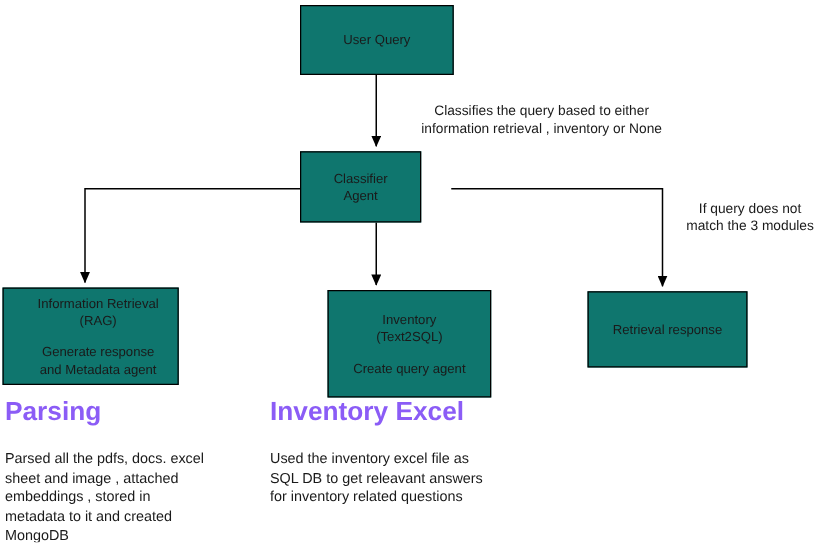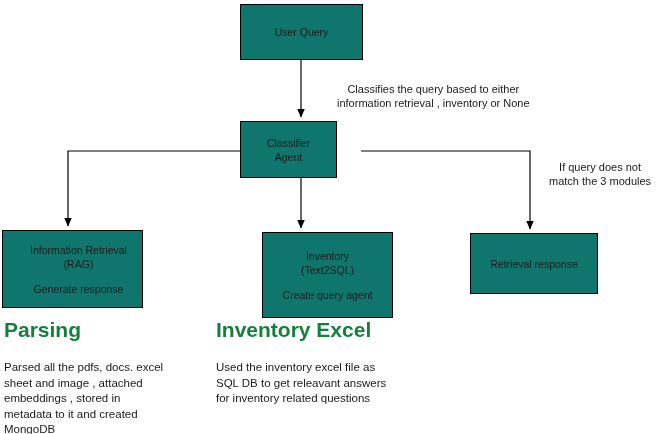--- a/index.html
+++ b/index.html
@@ -55,21 +55,21 @@
     line-height: 14px;
     color: #1a1a1a;
     text-align: center;
     white-space: nowrap;
   }
   .section-heading {
     position: absolute;
     font-size: 21px;
     font-weight: bold;
     line-height: 24px;
-    color: #15803d;
+    color: #8b5cf6;
     white-space: nowrap;
   }
   .section-body {
     position: absolute;
     font-size: 11.5px;
     line-height: 15.5px;
     color: #1a1a1a;
   }
   .section-body .line {
     display: block;
@@ -119,20 +119,21 @@
   <div class="node" id="node-classifier">
     <span class="line">Classifier</span>
     <span class="line">Agent</span>
   </div>
 
   <div class="node" id="node-info-retrieval">
     <span class="line">Information Retrieval</span>
     <span class="line">(RAG)</span>
     <span class="gap"></span>
     <span class="line">Generate response</span>
+    <span class="line">and Metadata agent</span>
   </div>
 
   <div class="node" id="node-inventory">
     <span class="line">Inventory</span>
     <span class="line">(Text2SQL)</span>
     <span class="gap"></span>
     <span class="line">Create query agent</span>
   </div>
 
   <div class="node" id="node-standard">

